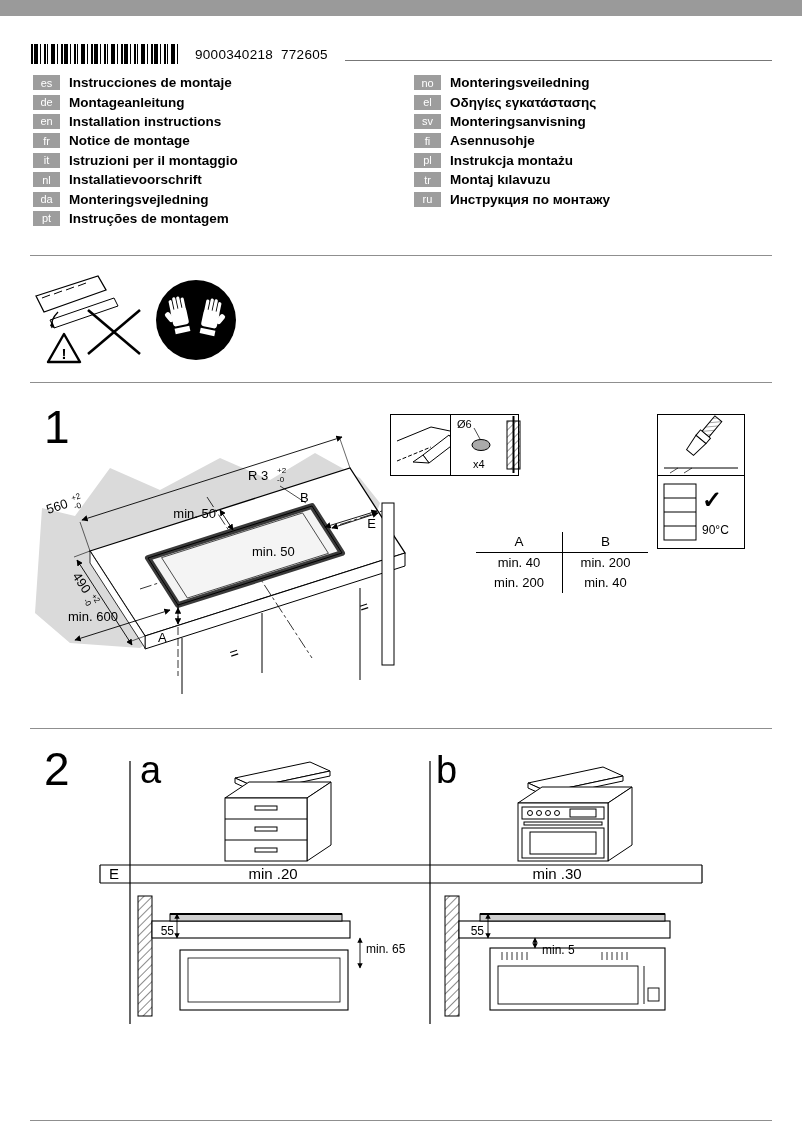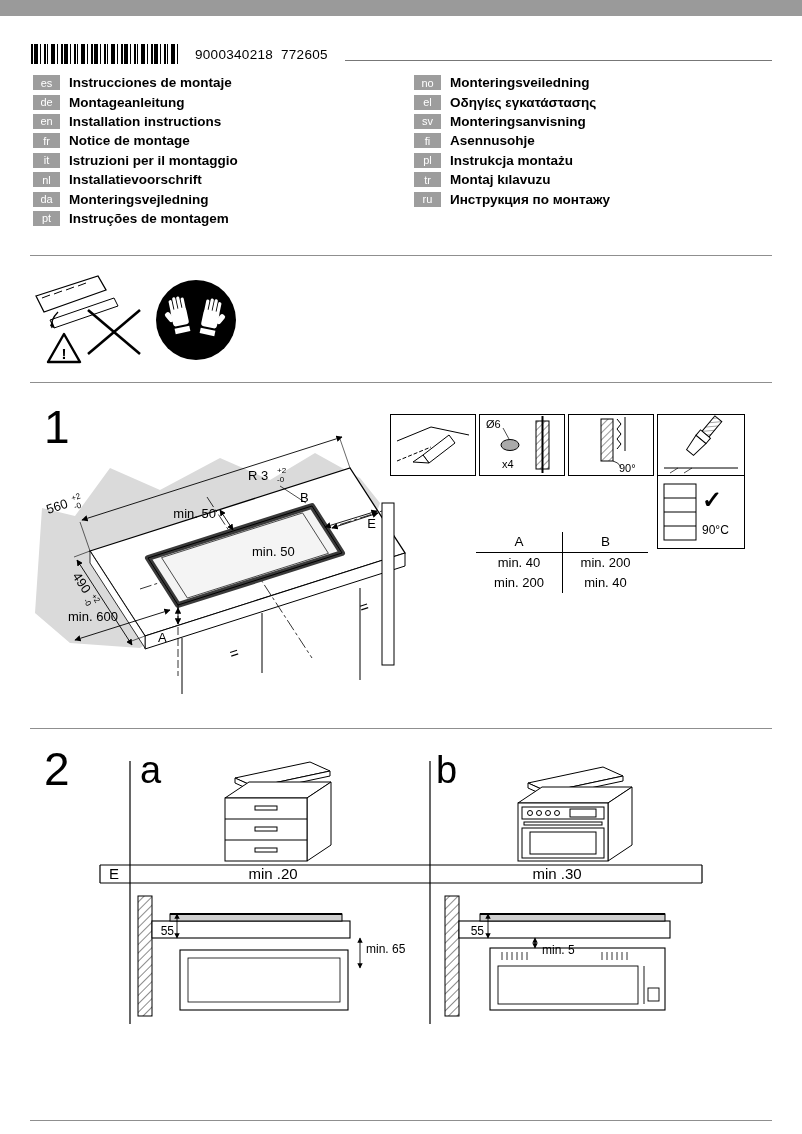--- a/index.html
+++ b/index.html
@@ -228,50 +228,36 @@
 
   <div class="dbox" style="left:390px;top:398px;width:86px;height:62px;">
     <svg width="84" height="60" viewBox="0 0 84 60">
       <path d="M6,26 L40,12 L78,20" fill="none" stroke="#000"></path>
       <path d="M6,46 L40,32" fill="none" stroke="#000" stroke-dasharray="4 2"></path>
       <path d="M32,40 L58,20 L64,28 L38,48 Z" fill="#fff" stroke="#000"></path>
       <path d="M32,40 L22,47 L38,48 Z" fill="#fff" stroke="#000"></path>
     </svg>
   </div>
 
-  <div class="dbox" style="left:479px;top:398px;width:86px;height:62px;">
+  <div class="dbox" style="left:450px;top:398px;width:69px;height:62px;">
     <svg width="84" height="60" viewBox="0 0 84 60">
       <defs>
         <pattern id="b2h" width="5" height="5" patternTransform="rotate(45)" patternUnits="userSpaceOnUse">
           <line x1="0" y1="0" x2="0" y2="5" stroke="#000" stroke-width="0.8"></line>
         </pattern>
       </defs>
       <text x="6" y="13" font-size="11">Ø6</text>
       <line x1="23" y1="13" x2="29" y2="24" stroke="#000" stroke-width="0.7"></line>
       <ellipse cx="30" cy="30" rx="9" ry="5.5" fill="#aaa" stroke="#000"></ellipse>
       <text x="22" y="53" font-size="11">x4</text>
       <rect x="56" y="6" width="13" height="48" fill="url(#b2h)" stroke="#000"></rect>
       <line x1="62.5" y1="1" x2="62.5" y2="58" stroke="#000" stroke-width="2"></line>
     </svg>
   </div>
 
-  <div class="dbox" style="left:568px;top:398px;width:86px;height:62px;">
-    <svg width="84" height="60" viewBox="0 0 84 60">
-      <defs>
-        <pattern id="b3h" width="5" height="5" patternTransform="rotate(45)" patternUnits="userSpaceOnUse">
-          <line x1="0" y1="0" x2="0" y2="5" stroke="#000" stroke-width="0.8"></line>
-        </pattern>
-      </defs>
-      <rect x="32" y="4" width="12" height="42" fill="url(#b3h)" stroke="#000"></rect>
-      <path d="M48,4 l4,5 l-4,5 l4,5 l-4,5 l4,5 l-4,5" fill="none" stroke="#000"></path>
-      <line x1="56" y1="2" x2="56" y2="36" stroke="#000"></line>
-      <path d="M44,46 A12,12 0 0 1 52,52" fill="none" stroke="#000" stroke-width="0.8"></path>
-      <text x="50" y="57" font-size="11">90°</text>
-    </svg>
-  </div>
 
   <div class="dbox" style="left:657px;top:398px;width:88px;height:62px;">
     <svg width="86" height="60" viewBox="0 0 86 60">
       <defs>
         <pattern id="b4h" width="4" height="4" patternTransform="rotate(45)" patternUnits="userSpaceOnUse">
           <line x1="0" y1="0" x2="0" y2="4" stroke="#000" stroke-width="0.7"></line>
         </pattern>
       </defs>
       <g transform="rotate(40 44 24)">
         <rect x="39" y="-2" width="9" height="20" fill="url(#b4h)" stroke="#000"></rect>

